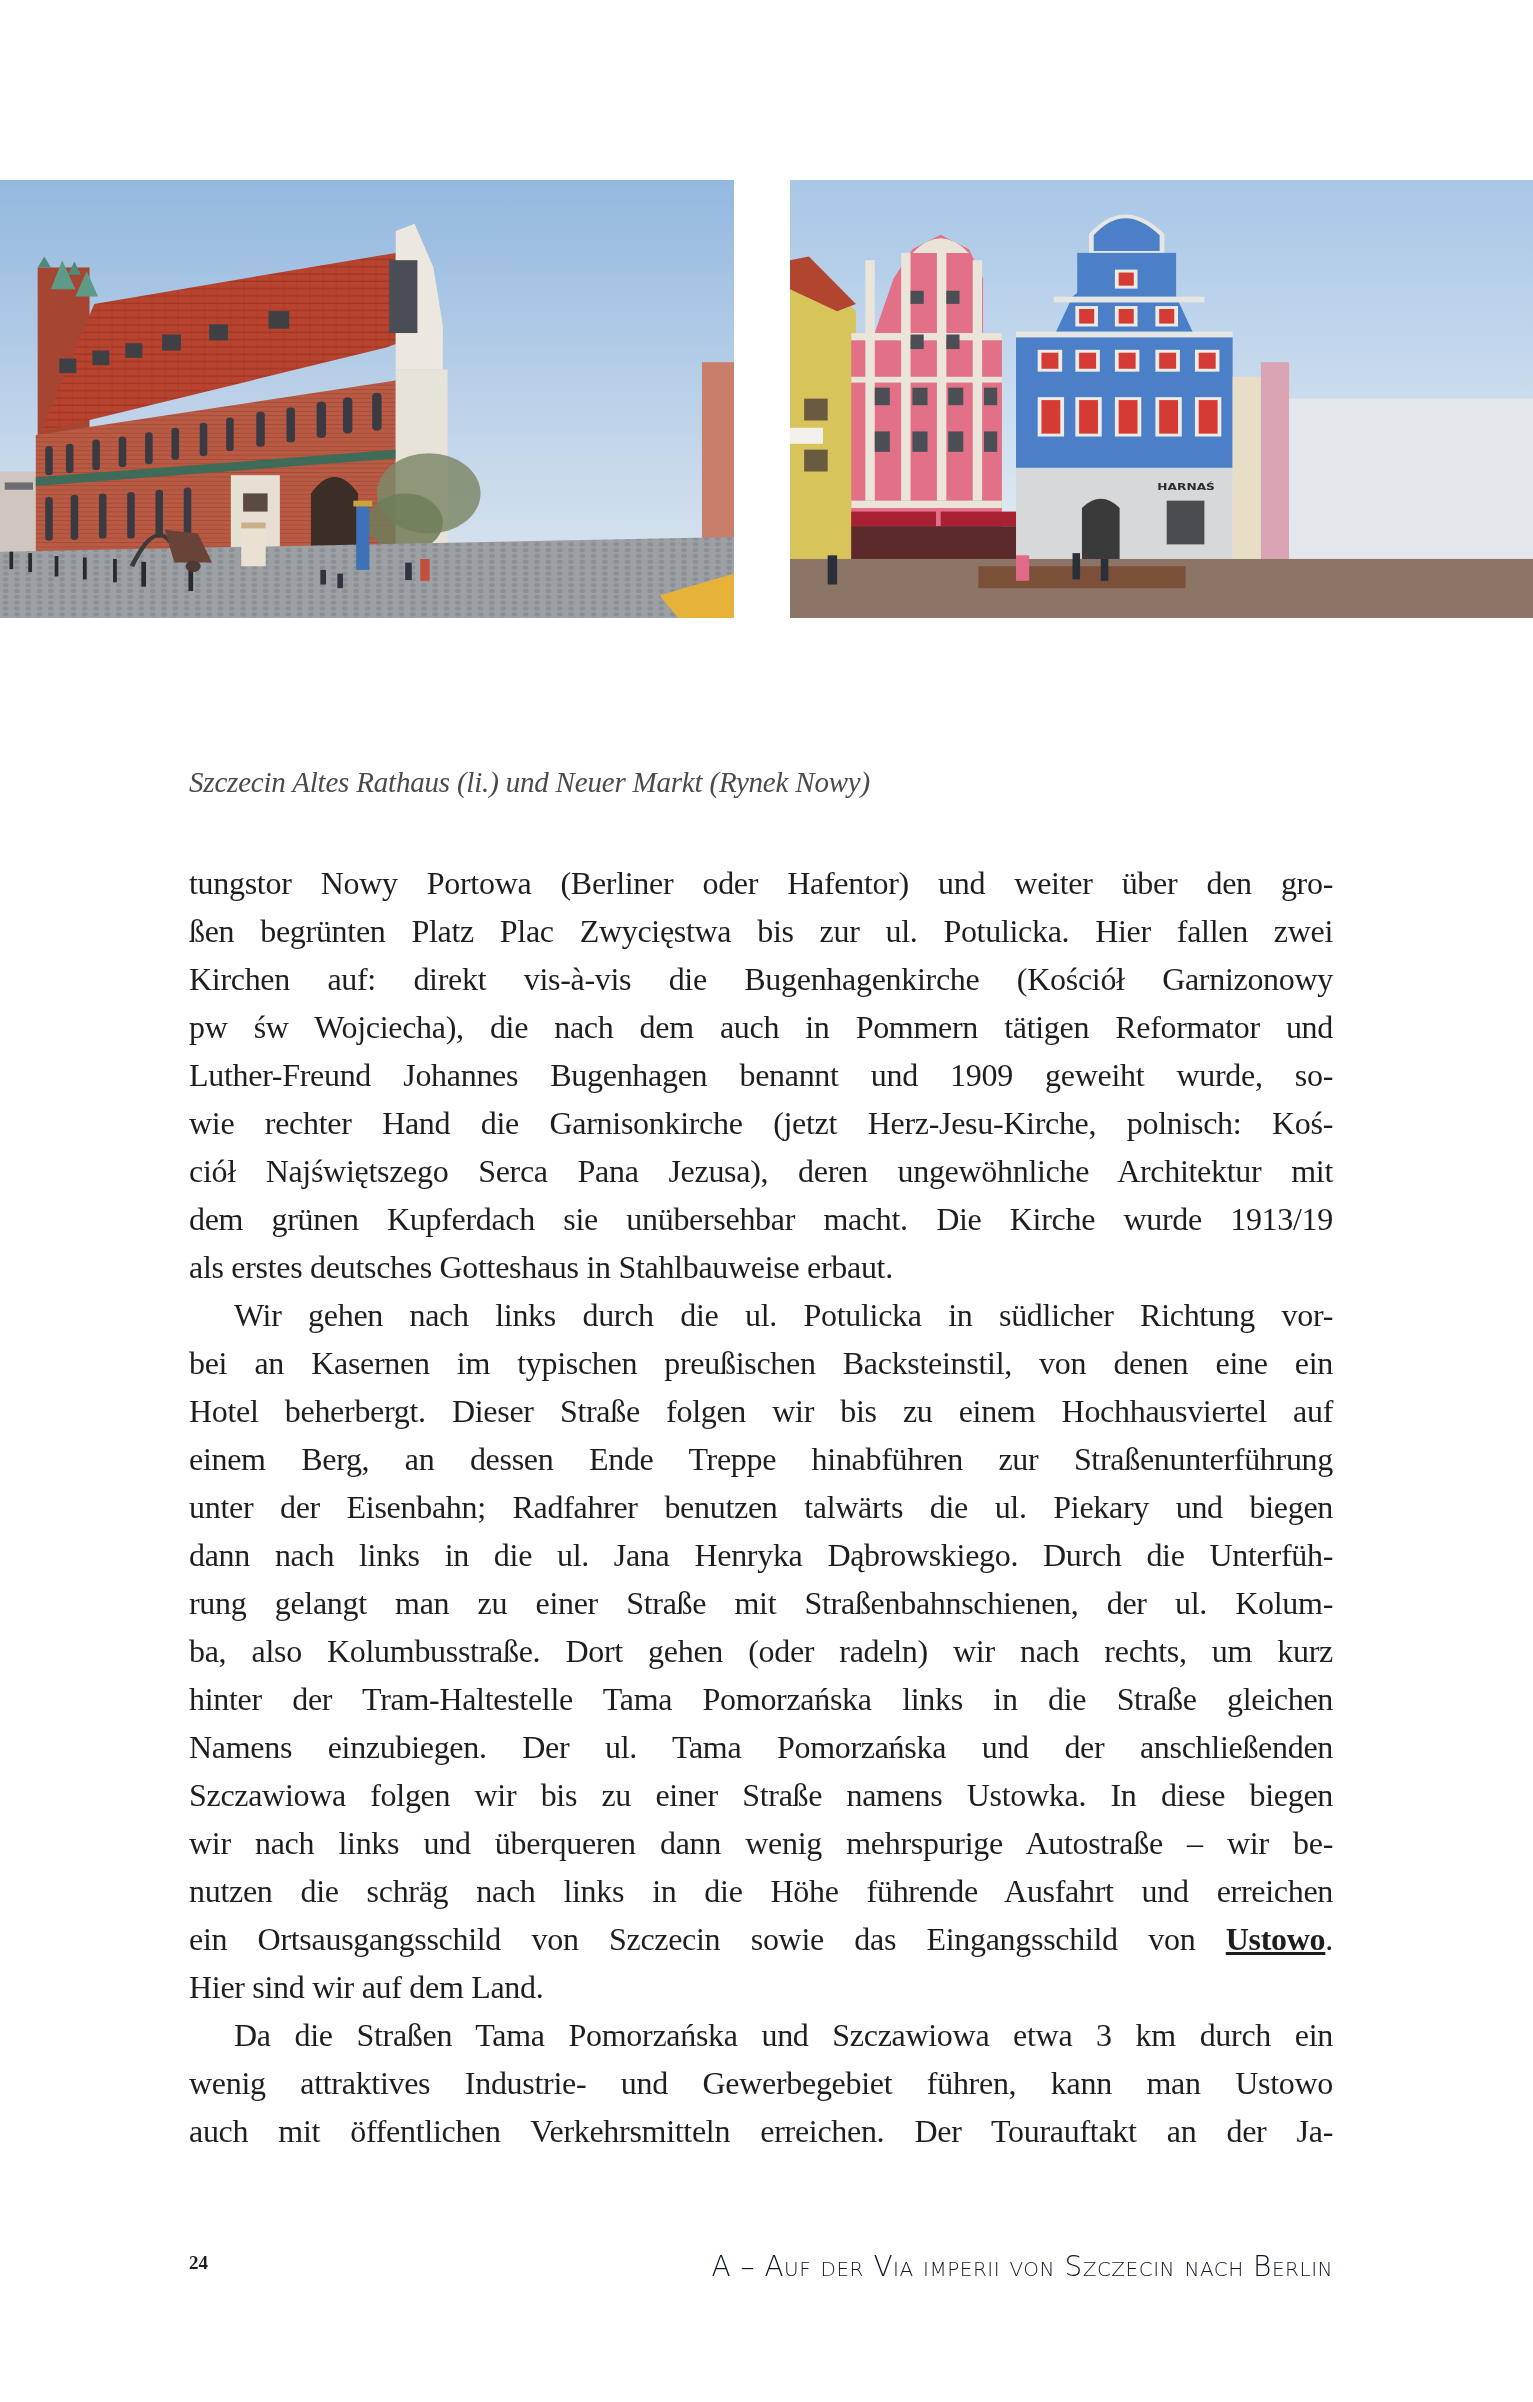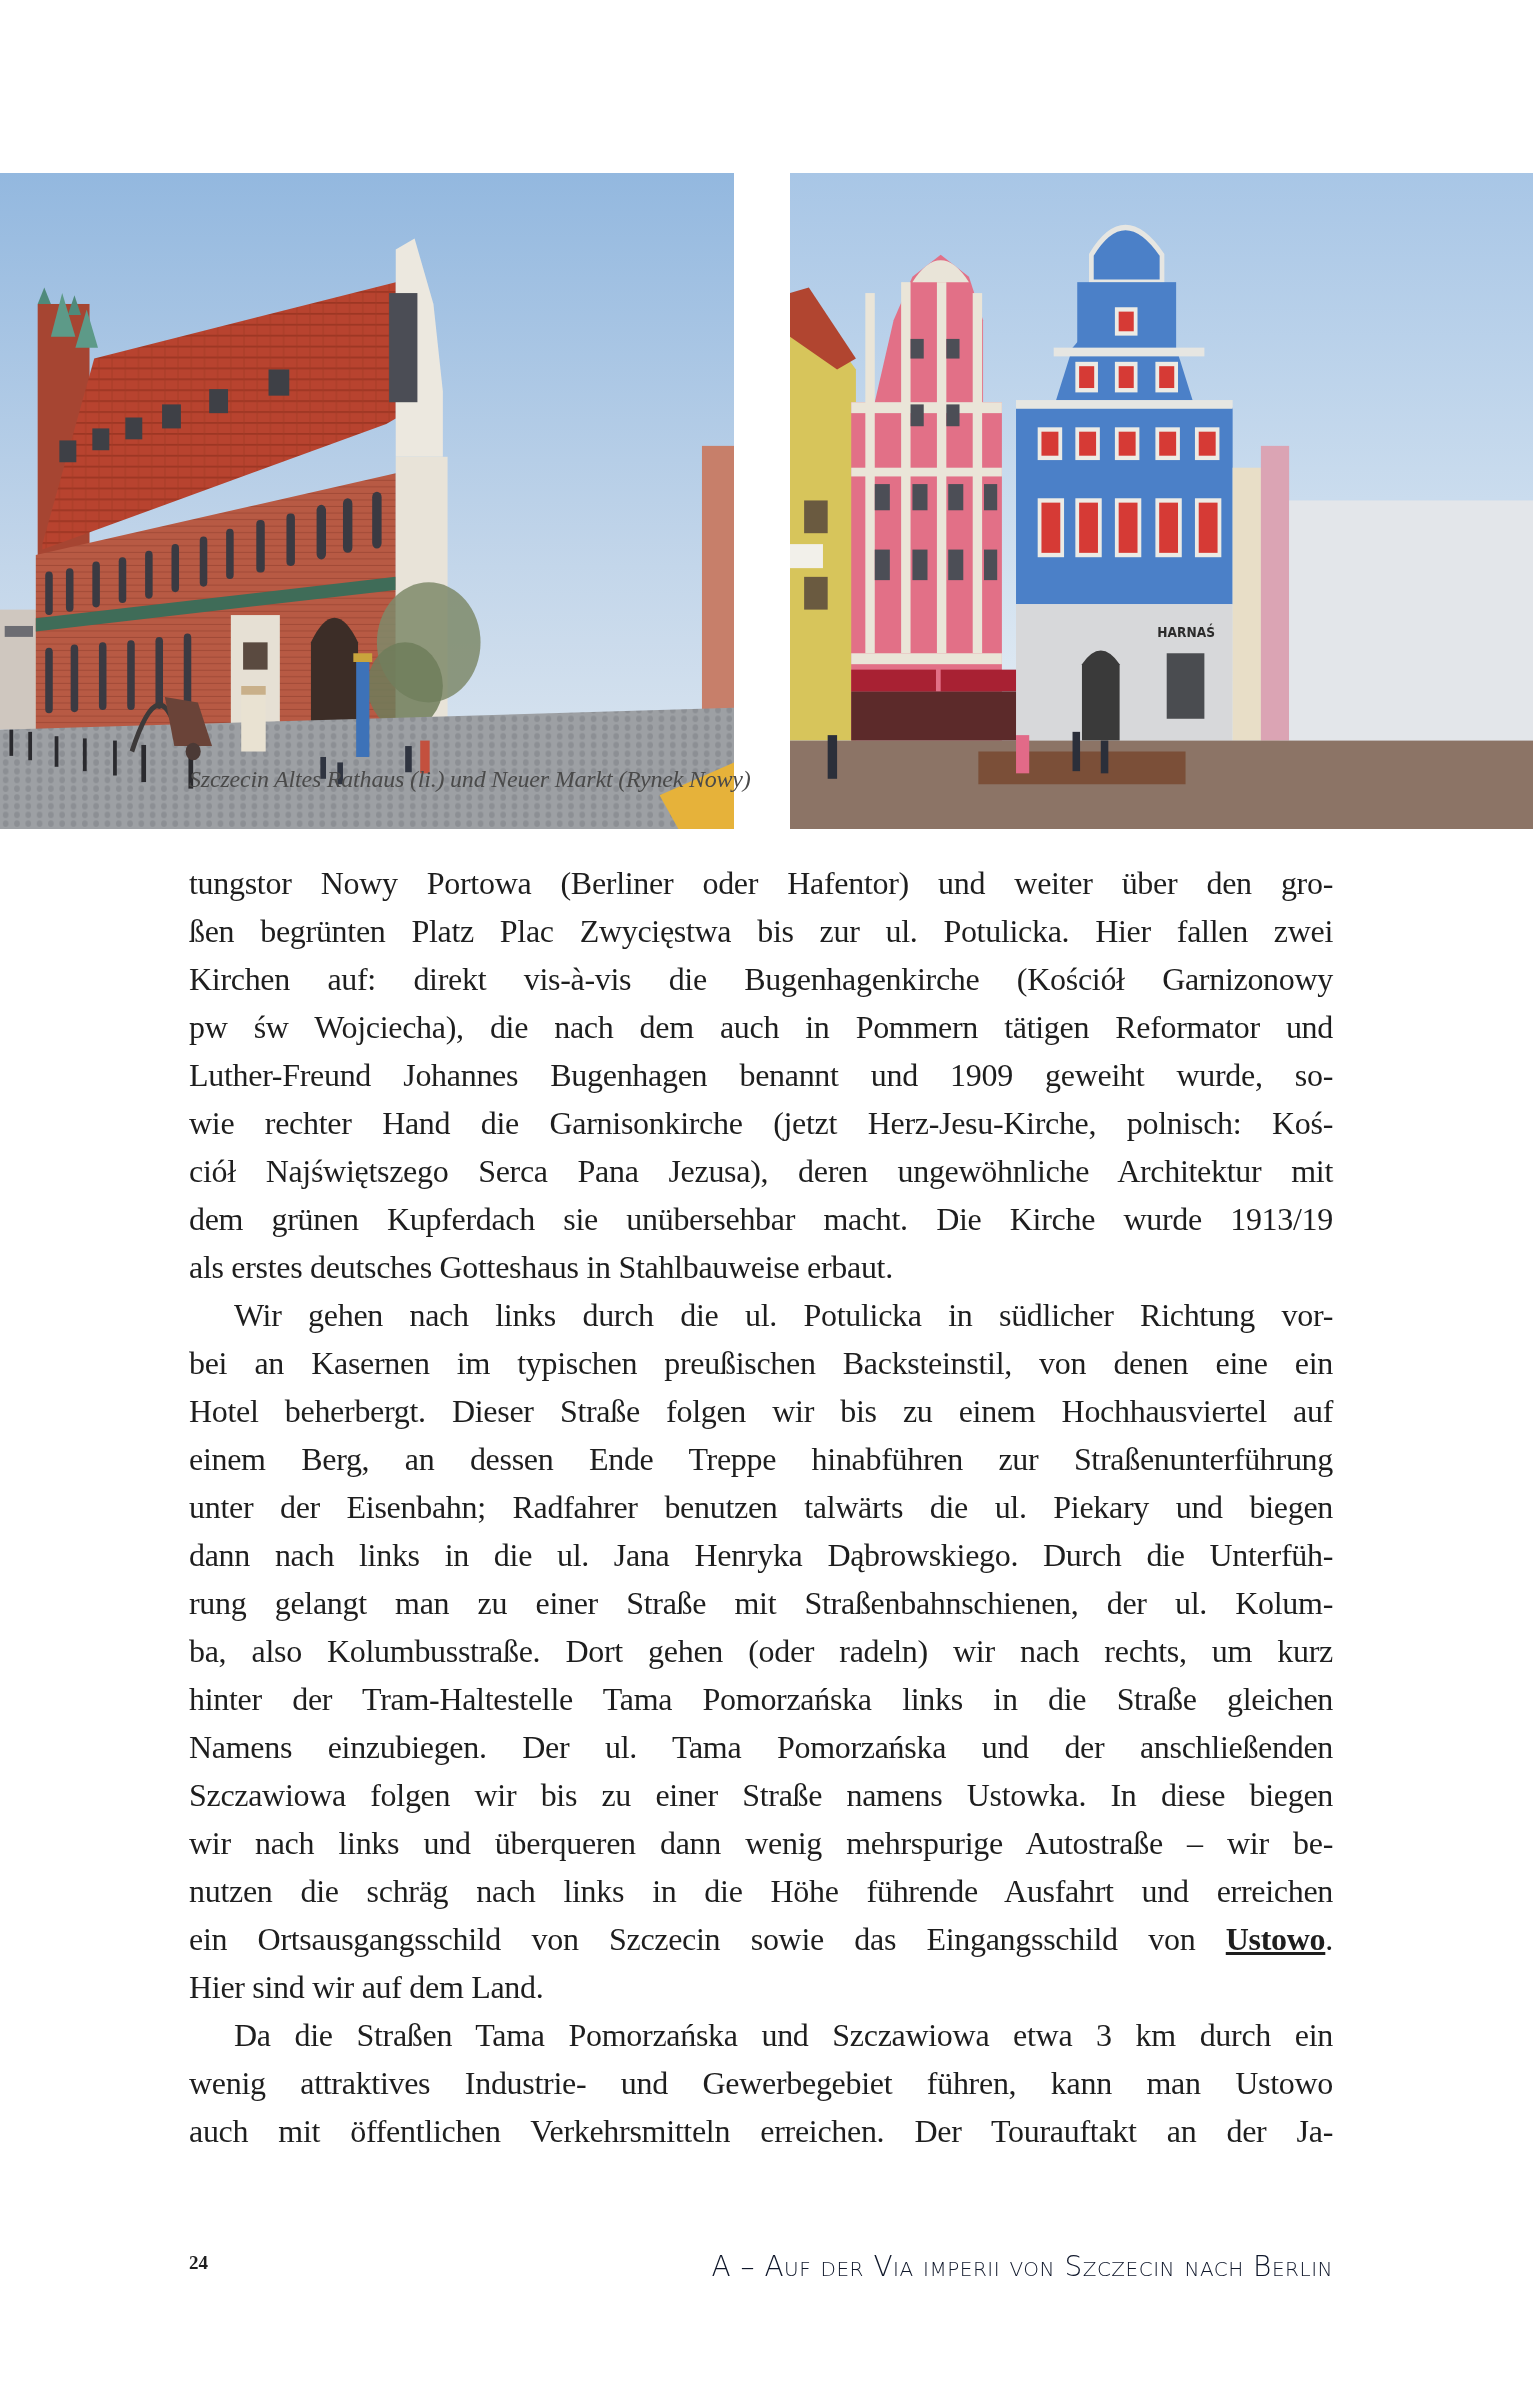--- a/index.html
+++ b/index.html
@@ -1,21 +1,21 @@
 <!DOCTYPE html>
 <html style="font-size:15px"><head>
 <meta charset="utf-8">
 <style>
   html, body { margin:0; padding:0; background:#ffffff; }
   body { width:1534px; height:2402px; position:relative; overflow:hidden; font-family:"Liberation Serif", "DejaVu Serif", serif; color:#1e1e1e; }
-  .photo { position:absolute; top:173px; height:656px; overflow:hidden; }
+  .photo { position:absolute; top:180px; height:438px; overflow:hidden; }
   #photo-left { left:0; width:734px; }
   #photo-right { left:790px; width:744px; }
   .photo svg { display:block; width:100%; height:100%; }
-  .caption { position:absolute; left:189px; top:766px; font-style:italic; font-size:24px; color:#4a4a4a; letter-spacing:-0.2px; }
+  .caption { position:absolute; left:189px; top:766px; font-style:italic; font-size:29px; color:#4a4a4a; letter-spacing:-0.2px; }
   .body-text { position:absolute; left:189px; top:859px; width:1144px; }
   .line { display:block; height:48px; line-height:48px; font-size:32px; text-align:justify; text-align-last:justify; white-space:nowrap; overflow:visible; letter-spacing:-0.3px; }
   .line.last { text-align-last:left; }
   .line.indent { text-indent:45px; }
   .line b { font-weight:bold;text-decoration:underline; }
   .footer-page { position:absolute; left:189px; top:2252px; font-size:19px; font-weight:bold; color:#1e1e1e; }
   .footer-head { position:absolute; right:201px; top:2250px; font-family:"DejaVu Sans", sans-serif; font-size:28px; color:#0f172a; font-variant:small-caps; letter-spacing:0.5px; font-weight:300; }
 </style>
 </head>
 <body>

